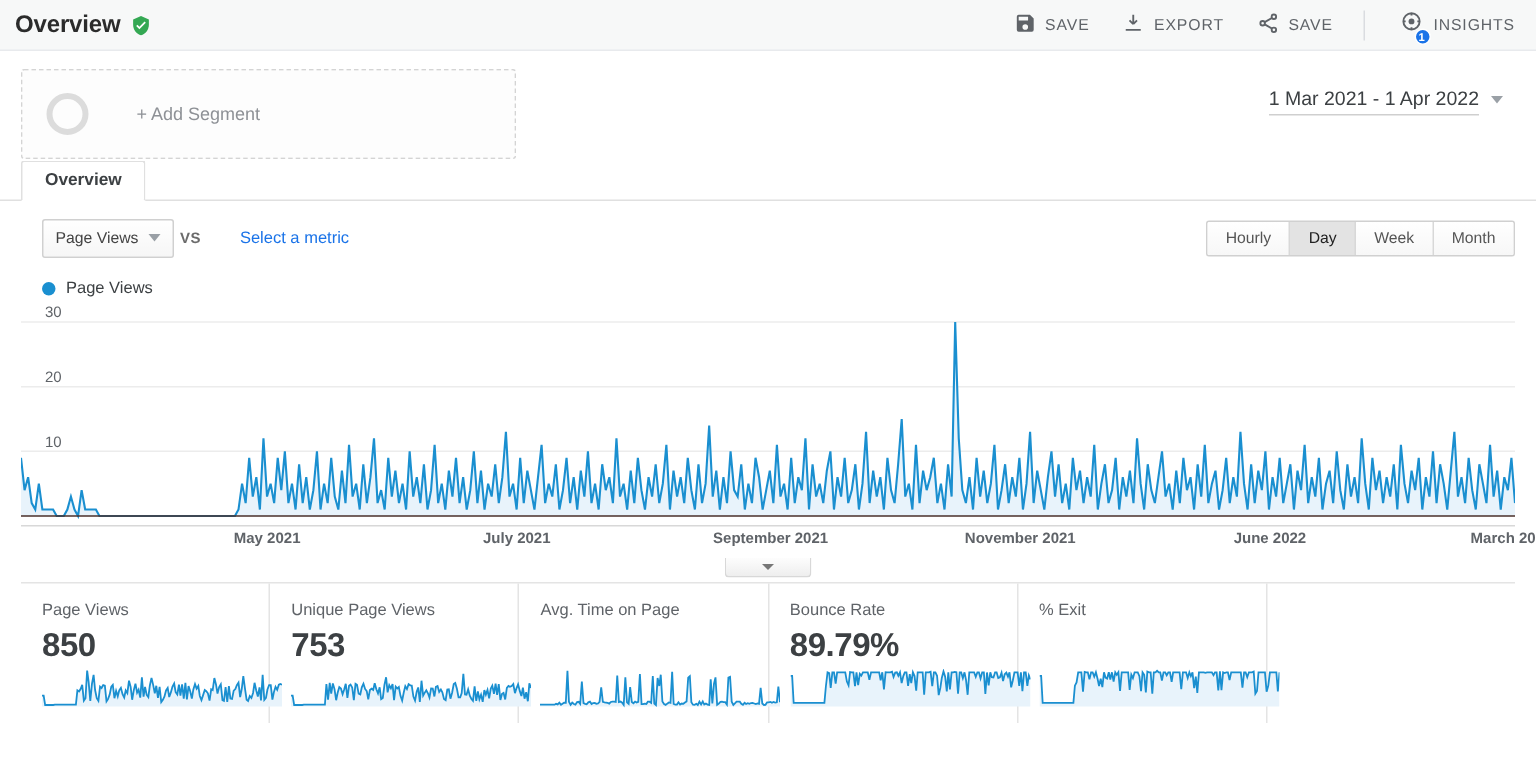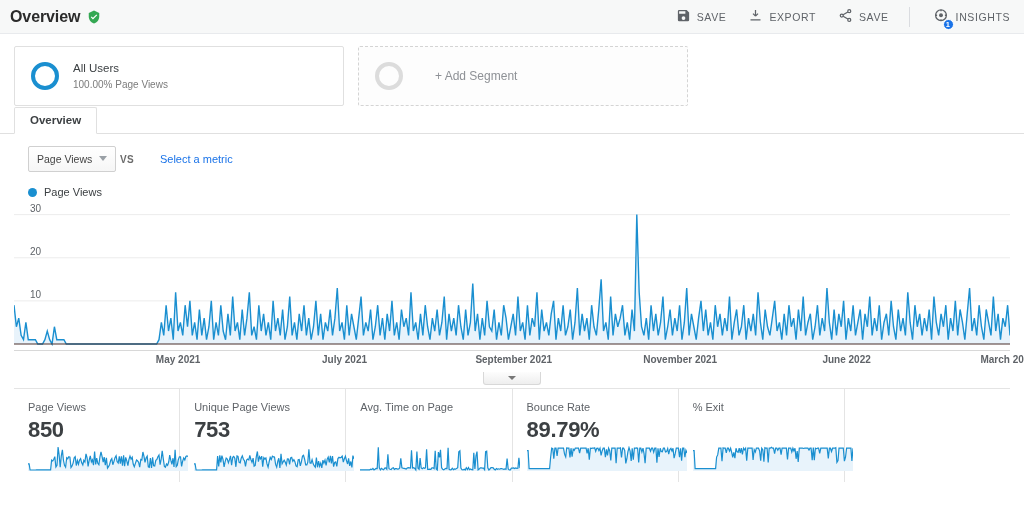--- a/index.html
+++ b/index.html
@@ -236,51 +236,54 @@
           <circle cx="12" cy="11" r="2.6" fill="#5f6368" stroke="none"></circle>
           <path d="M12 3.8v2M19.2 11h-2M12 18.2v-2M4.8 11h2"></path>
         </svg>
         <span class="insights-badge">1</span>
       </span>
       <span class="tool-label">INSIGHTS</span>
     </div>
   </div>
 
   <div class="segment-bar">
-    <div class="segment-card">
-      <span class="ring"></span>
-      <span class="seg-text">
-        <span class="seg-title" style="display:block">All Users</span>
-        <span class="seg-sub" style="display:block">100.00% Page Views</span>
-      </span>
-    </div>
 
     <div class="segment-card dashed">
       <span class="ring gray"></span>
       <span class="add-seg-label">+ Add Segment</span>
     </div>
 
+    <div class="daterange">
+      <span class="daterange-text">1 Mar 2021 - 1 Apr 2022</span>
+      <span class="caret"></span>
+    </div>
   </div>
 
   <div class="tabstrip">
     <div class="tab">
       <span>Overview</span>
     </div>
   </div>
 
   <div class="chart-panel">
 
     <div class="metric-row">
       <div class="metric-select">
         <span>Page Views</span>
         <span class="caret"></span>
       </div>
       <span class="vs-label">VS</span>
       <span class="select-metric-link">Select a metric</span>
 
+      <div class="gran-group">
+        <div class="gran-btn"><span>Hourly</span></div>
+        <div class="gran-btn active"><span>Day</span></div>
+        <div class="gran-btn"><span>Week</span></div>
+        <div class="gran-btn"><span>Month</span></div>
+      </div>
     </div>
 
     <div class="legend">
       <span class="legend-dot"></span>
       <span class="legend-label">Page Views</span>
     </div>
 
     <div class="graph-wrap">
       <svg class="graph-svg" id="main-chart" viewBox="0 0 996 148" preserveAspectRatio="none">
           <line x1="0" x2="996" y1="98.875" y2="98.875" stroke="#ececec" stroke-width="1"></line>

